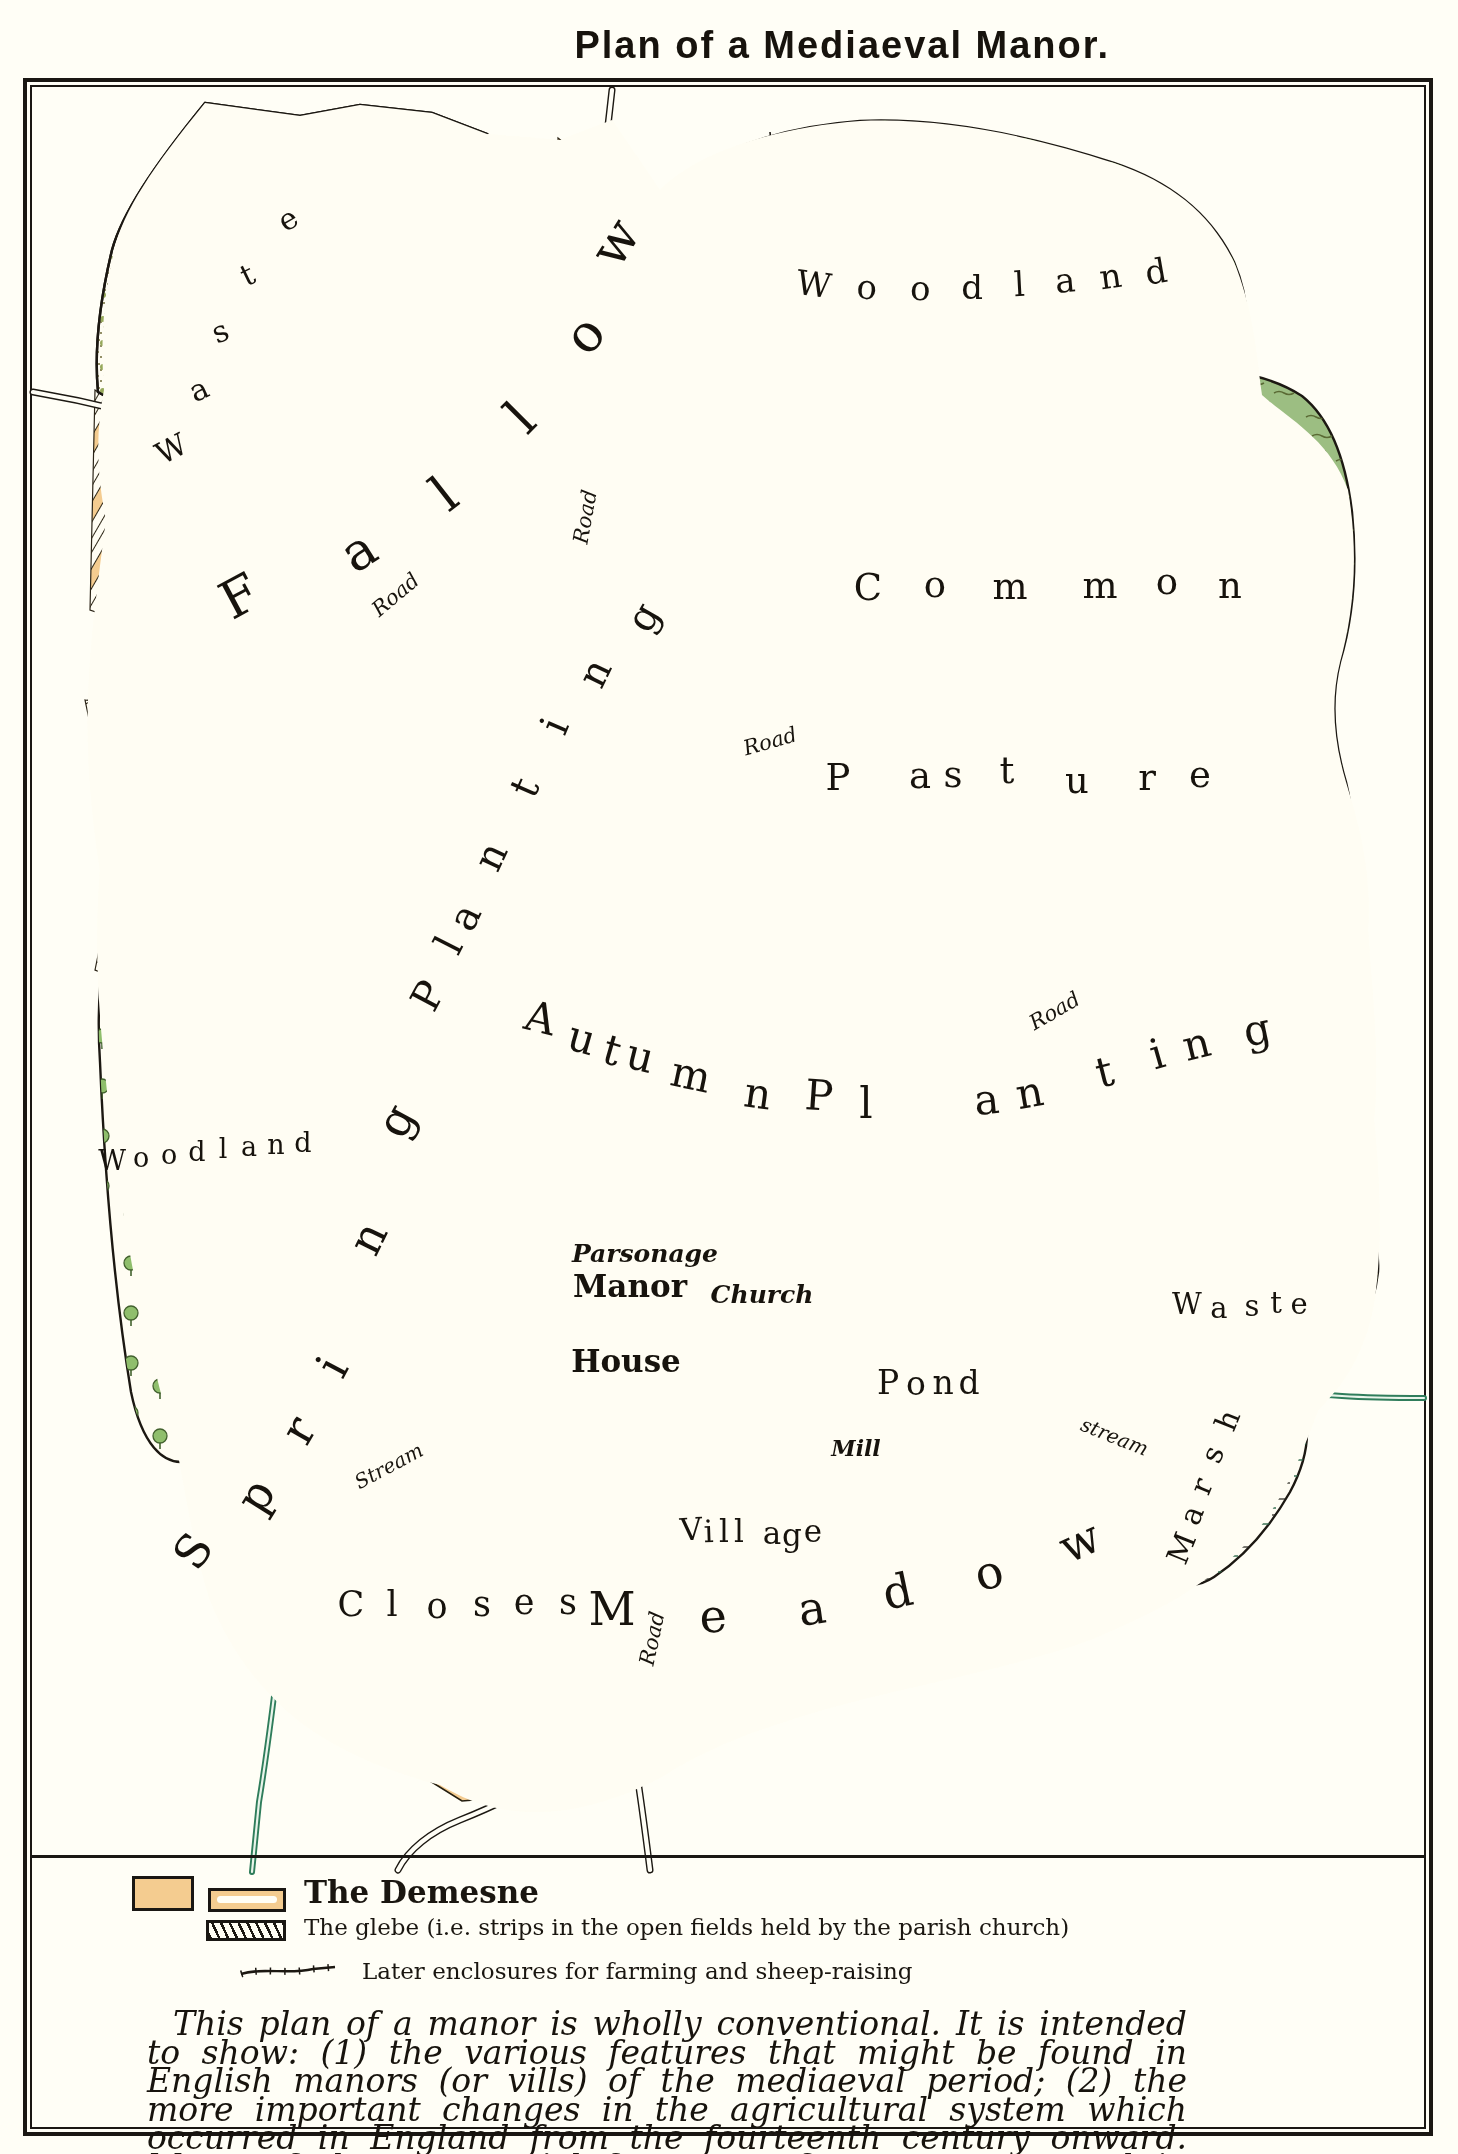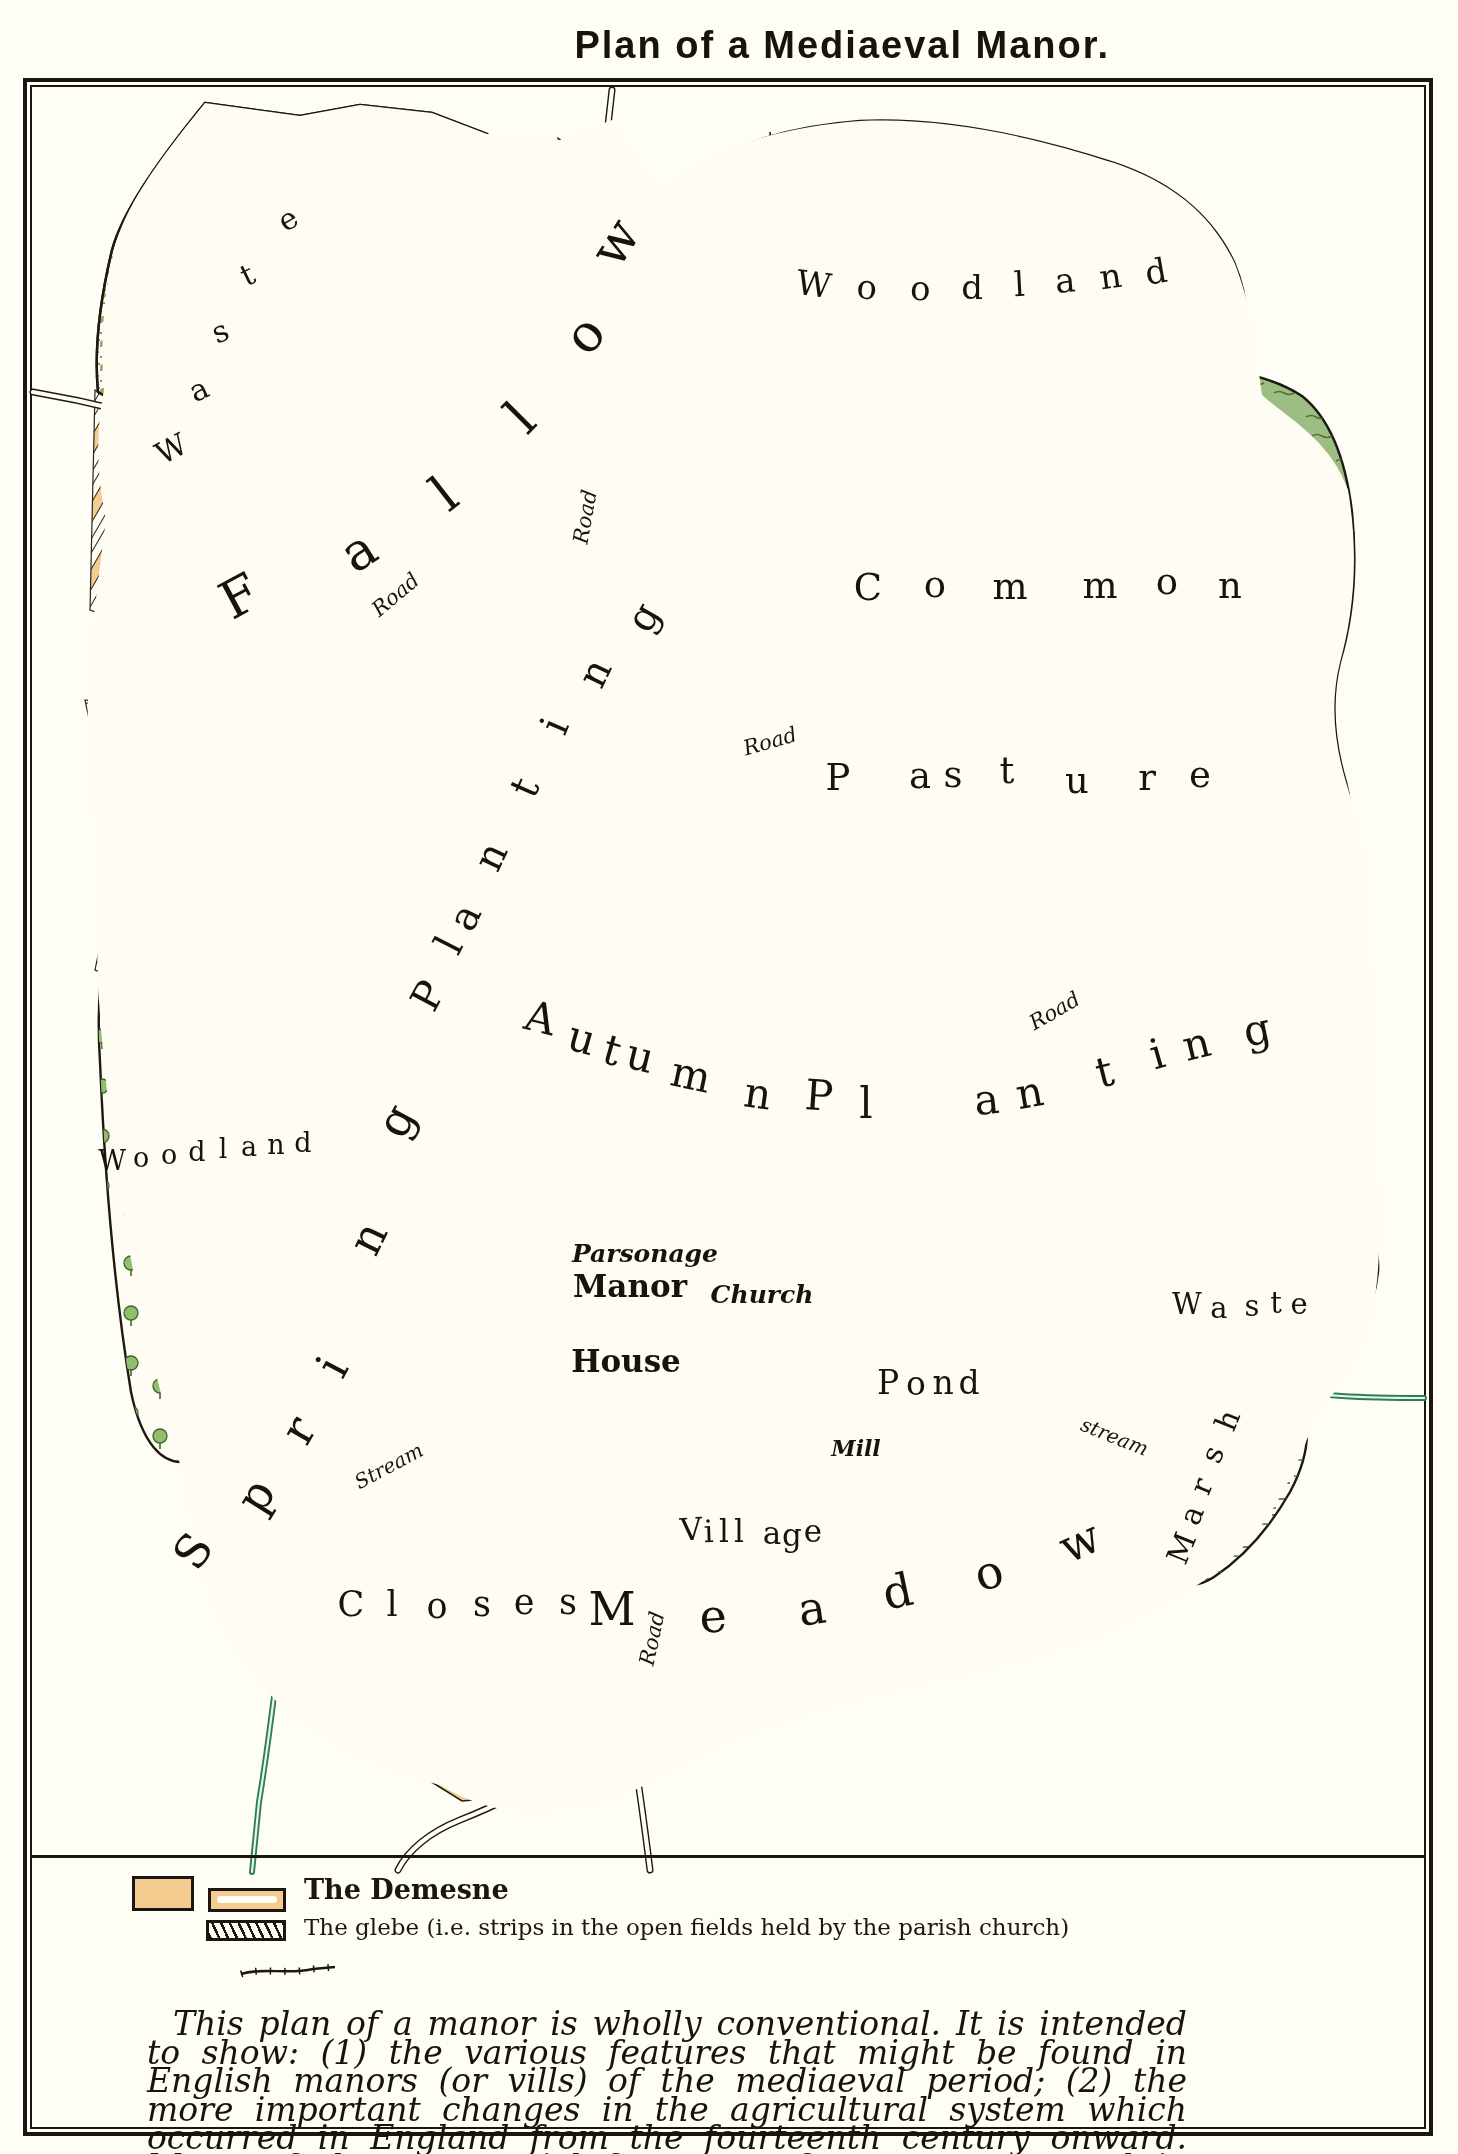--- a/index.html
+++ b/index.html
@@ -7,21 +7,21 @@
   .title{position:absolute;top:24px;left:0;width:1110px;text-align:right;
          font-family:"Liberation Sans",sans-serif;font-weight:bold;font-size:38px;
          letter-spacing:2px;color:#17130D;}
   .frame{position:absolute;left:30px;top:85px;width:1392px;height:2040px;
          border:2px solid #1A1713;outline:4px solid #1A1713;outline-offset:3px;background:#FFFEF6;}
   .frame svg{position:absolute;left:0;top:0;overflow:visible;}
   .sep{position:absolute;left:0;top:1768px;width:100%;height:3px;background:#1A1713;}
   .legend{position:absolute;left:0;top:1771px;width:100%;height:266px;}
   .legend .sw{position:absolute;border:3px solid #1A1713;box-sizing:border-box;}
   .lgtxt{position:absolute;font-family:"DejaVu Serif",serif;white-space:nowrap;}
-  .lg-bold{font-weight:bold;font-size:27px;text-align:center;}
+  .lg-bold{font-weight:bold;font-size:31px;text-align:center;}
   .lg-it{font-size:23px;}
   .note{position:absolute;left:115px;top:152px;width:1040px;font-style:italic;
         font-size:33px;line-height:28.5px;text-align:justify;text-indent:26px;
         font-family:"DejaVu Serif",serif;color:#17130D;}
   svg text{text-anchor:middle;font-family:"DejaVu Serif",serif;fill:#17130D;}
   svg text.it{font-style:italic;font-family:"DejaVu Serif",serif;}
   svg text.bold{font-weight:bold;}
   .blk{stroke:#2A2316;stroke-width:1.2;}
   .rg{stroke:#1C1812;stroke-width:2.4;}
   .ln{stroke:#1C1812;stroke-width:1.6;fill:none;}
@@ -526,17 +526,18 @@
   </div>
   <div class="lgtxt lg-bold" style="left:272px;top:16px;">The Demesne</div>
 
   <div class="sw" style="left:174px;top:62px;width:80px;height:21px;background:repeating-linear-gradient(65deg,#1C1812 0 2.5px,#FFFDF3 2.5px 8px);"></div>
   <div class="lgtxt lg-it" style="left:272px;top:56px;">The glebe (i.e. strips in the open fields held by the parish church)</div>
 
   <svg width="100" height="18" style="position:absolute;left:206px;top:104px;">
     <path d="M3,12 C25,5 50,13 75,7 L97,5" stroke="#1C1812" stroke-width="2.4" fill="none"></path>
     <path d="M3,12 C25,5 50,13 75,7 L97,5" stroke="#1C1812" stroke-width="7" stroke-dasharray="1.5 13" fill="none"></path>
   </svg>
+  <div class="lgtxt lg-it" style="left:330px;top:100px;">Later enclosures for farming and sheep-raising</div>
 
   <div class="note">This plan of a manor is wholly conventional.  It is intended to show:  (1) the various features that might be found in English manors (or vills) of the mediaeval period;  (2) the more important changes in the agricultural system which occurred in England from the fourteenth century onward. Many of these manorial features, of course, appeared in similar domains on the continent.</div>
 </div>
 
 </div>
 
 </body></html>

